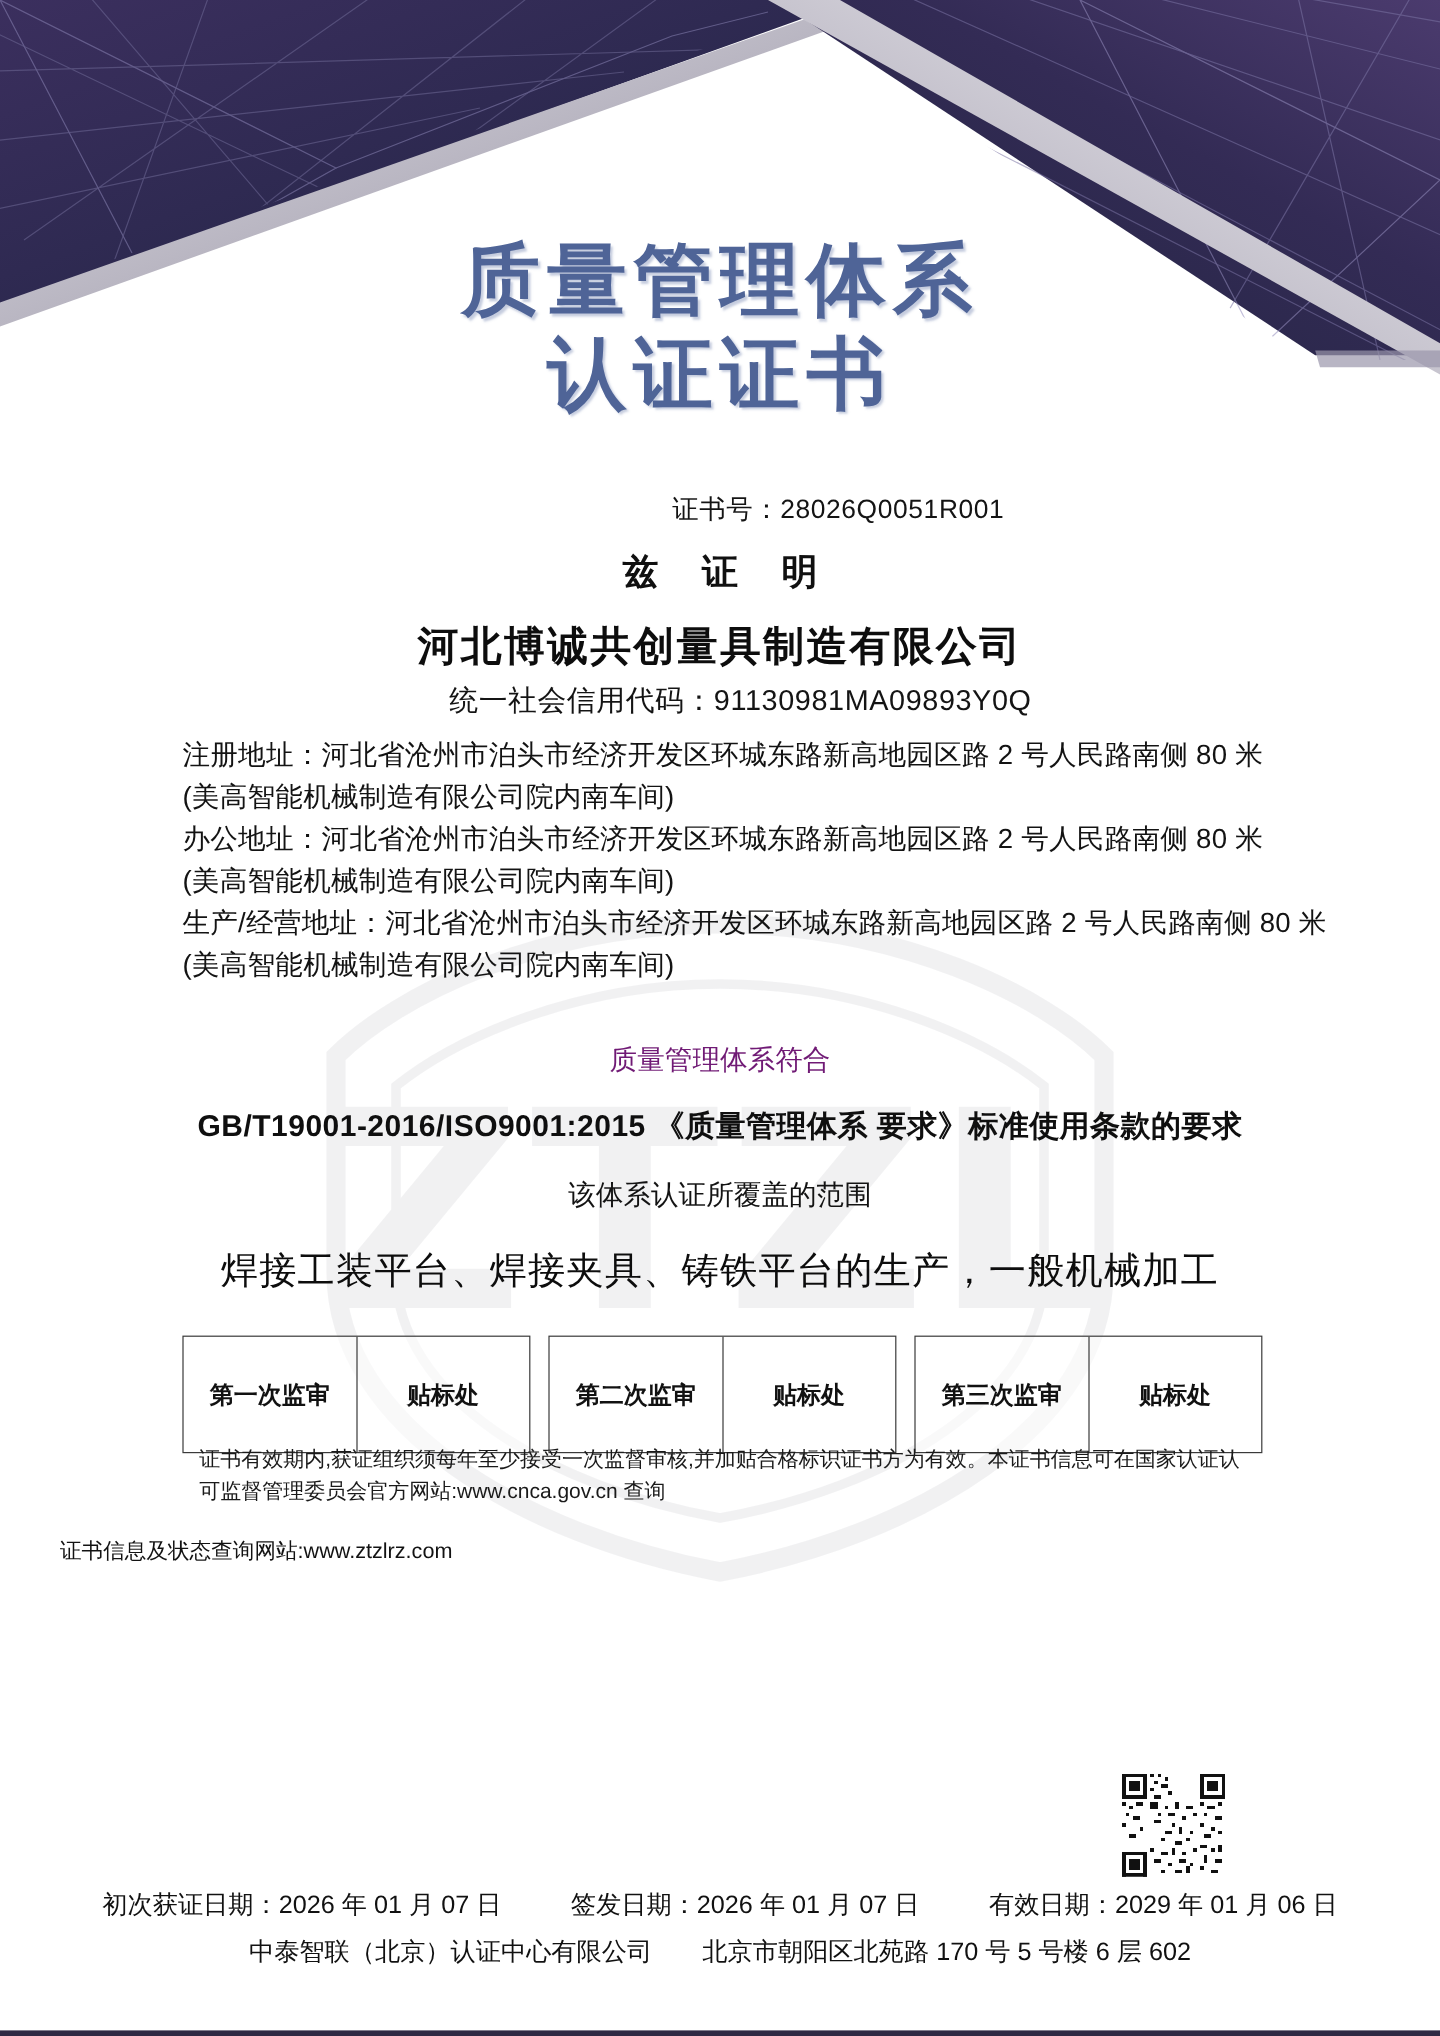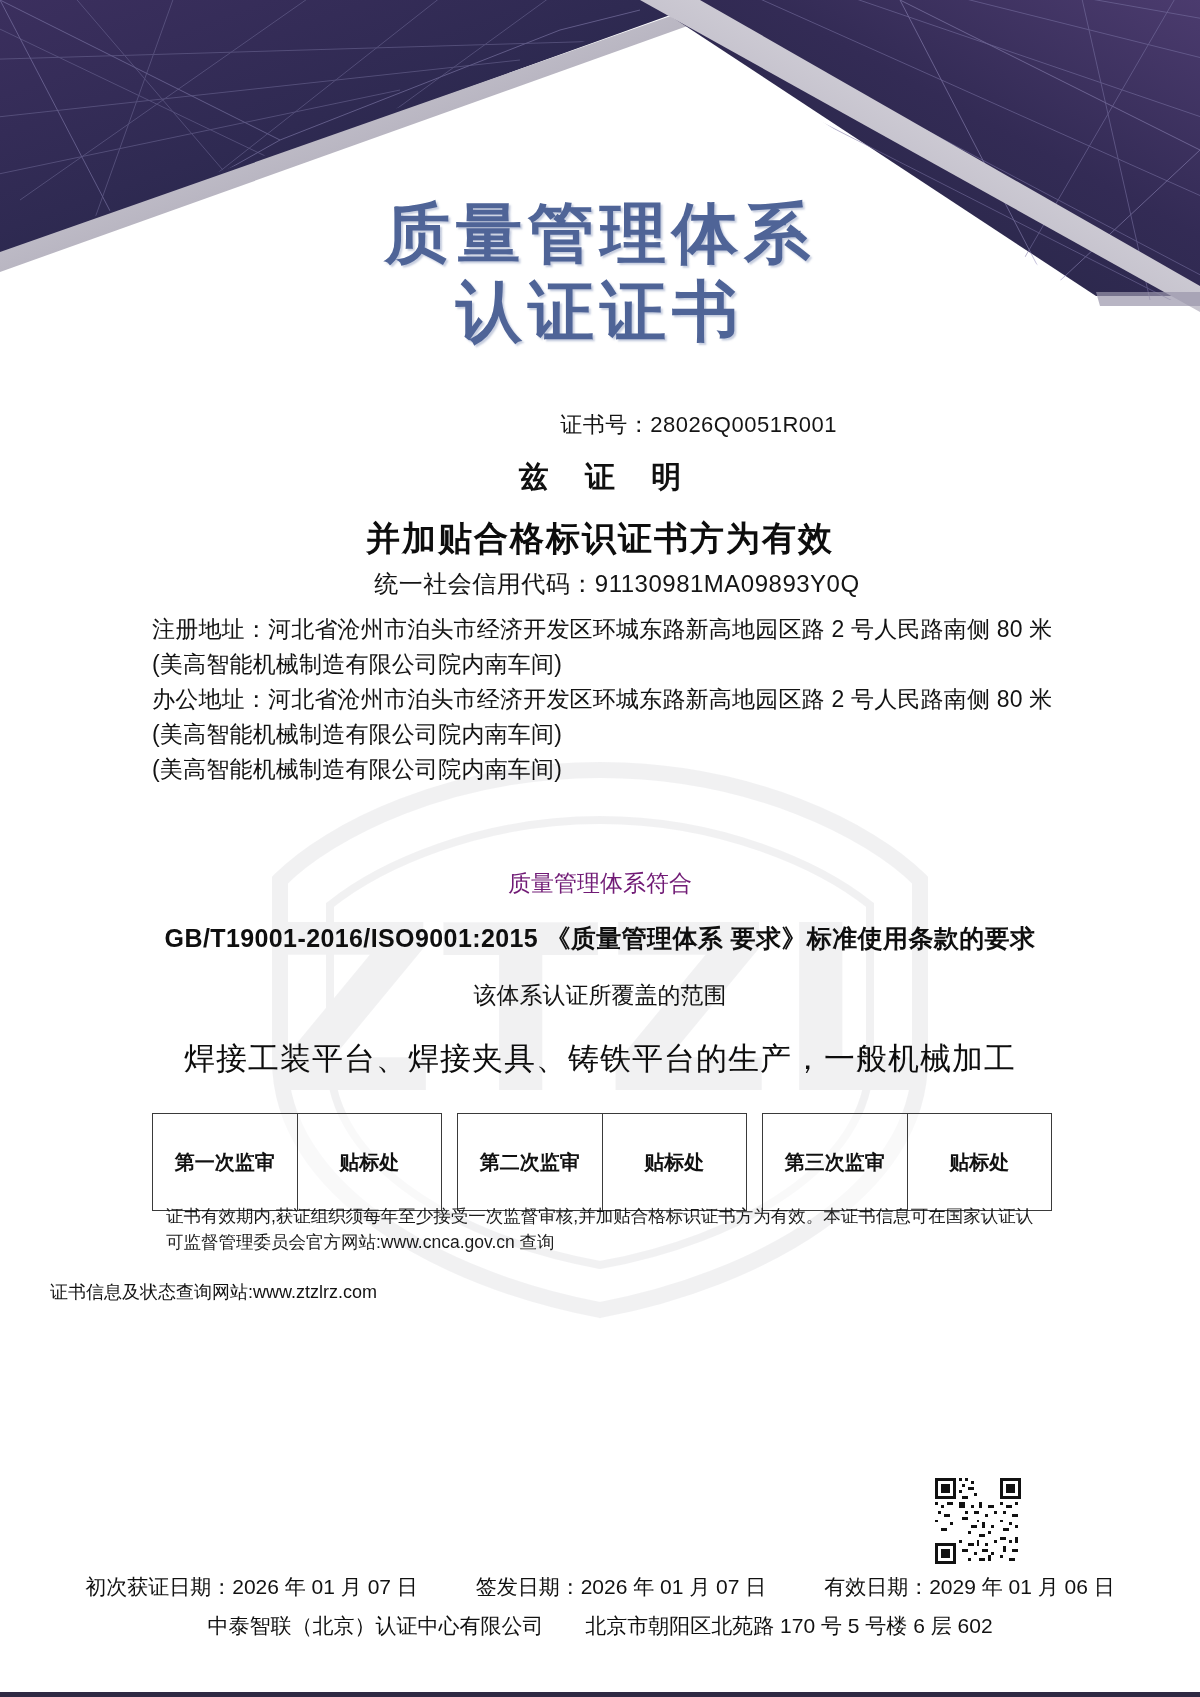--- a/index.html
+++ b/index.html
@@ -220,29 +220,30 @@
 
   <div class="title-block">
     <div class="title-line">质量管理体系</div>
     <div class="title-line">认证证书</div>
   </div>
 
   <div class="cert-no">证书号：28026Q0051R001</div>
 
   <div class="zheng-ming">兹 证 明</div>
 
-  <div class="company">并加贴合格标识证书方为有效</div>
+  <div class="company">河北博诚共创量具制造有限公司</div>
 
   <div class="credit">统一社会信用代码：91130981MA09893Y0Q</div>
 
   <div class="addr-block">
     <div class="addr-line">注册地址：河北省沧州市泊头市经济开发区环城东路新高地园区路 2 号人民路南侧 80 米</div>
     <div class="addr-sub">(美高智能机械制造有限公司院内南车间)</div>
     <div class="addr-line">办公地址：河北省沧州市泊头市经济开发区环城东路新高地园区路 2 号人民路南侧 80 米</div>
     <div class="addr-sub">(美高智能机械制造有限公司院内南车间)</div>
+    <div class="addr-line">生产/经营地址：河北省沧州市泊头市经济开发区环城东路新高地园区路 2 号人民路南侧 80 米</div>
     <div class="addr-sub">(美高智能机械制造有限公司院内南车间)</div>
   </div>
 
   <div class="conform">质量管理体系符合</div>
   <div class="standard">GB/T19001-2016/ISO9001:2015  《质量管理体系 要求》标准使用条款的要求</div>
   <div class="scope-label">该体系认证所覆盖的范围</div>
   <div class="scope-text">焊接工装平台、焊接夹具、铸铁平台的生产，一般机械加工</div>
 
   <div class="surv-row">
     <div class="surv-group">

